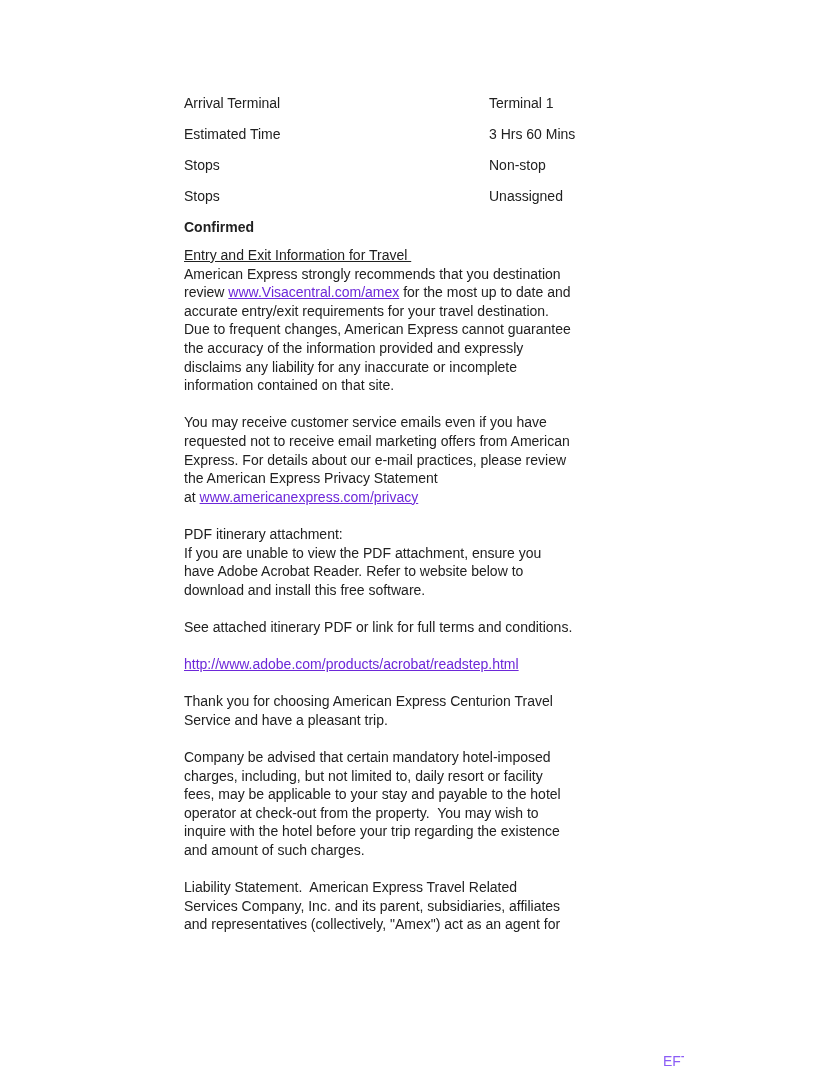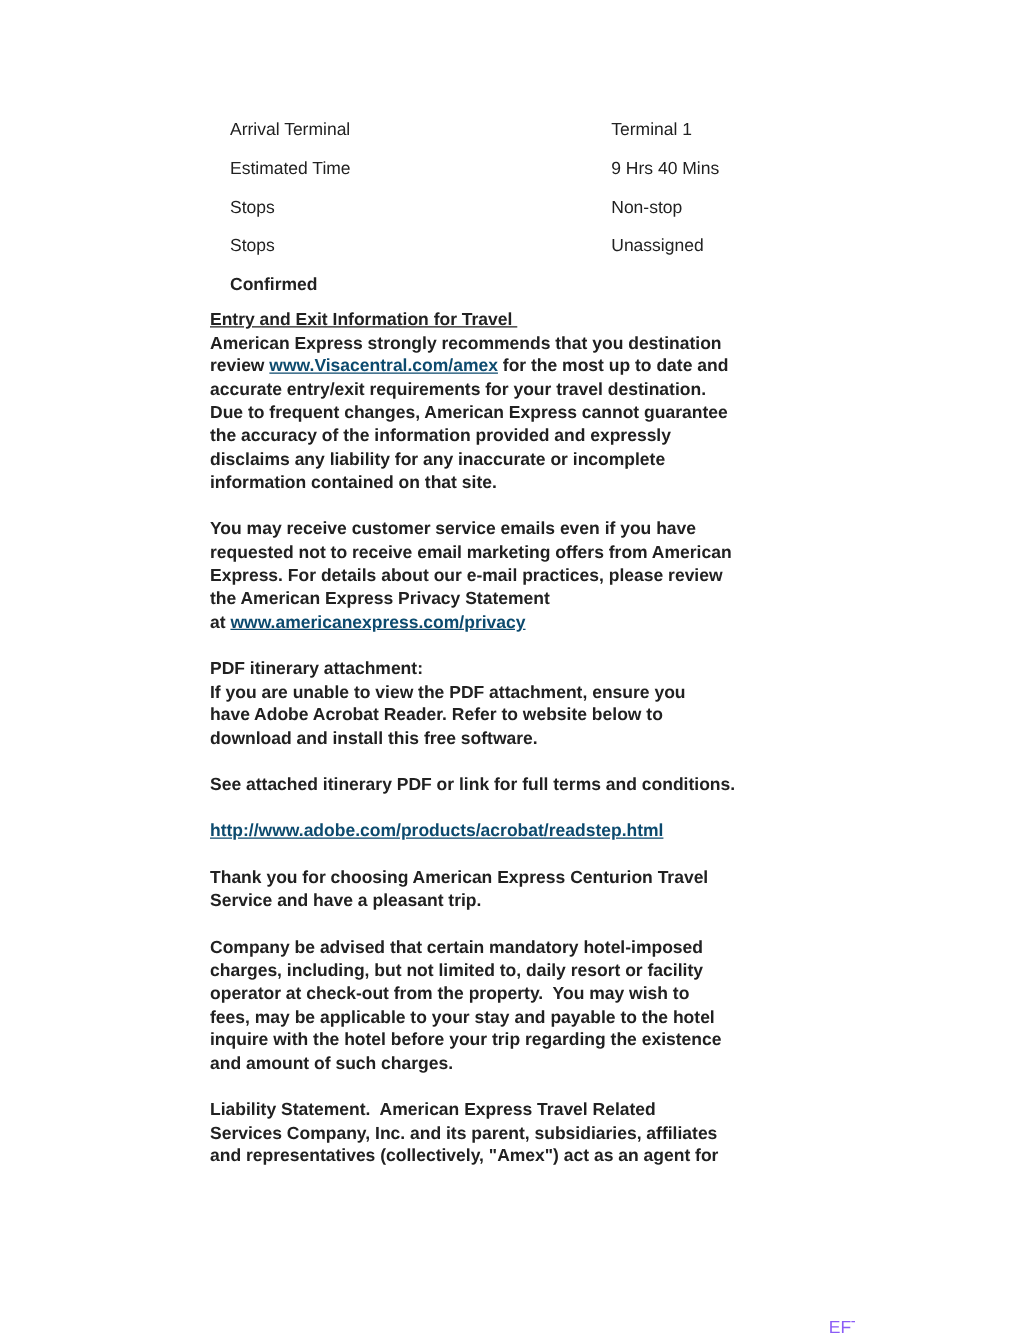--- a/index.html
+++ b/index.html
@@ -20,48 +20,47 @@
     top: 94px;
     line-height: 18.6px;
   }
   .drow { height: 31px; }
   .dlabel { display: inline-block; width: 305px; }
   .dvalue { display: inline-block; }
   .status { font-weight: bold; height: 31px; }
   
   .paras {
     position: absolute;
-    left: 168px;
+    left: 184px;
     top: 246px;
     line-height: 18.6px;
-    font-weight: bold;
   }
   .para { margin: 0 0 18.6px 0; }
   .line { white-space: pre; }
   .seg-text { }
   .seg-heading { text-decoration: underline; }
-  .seg-link { color: #0c4a6e; text-decoration: underline; cursor: pointer; }
+  .seg-link { color: #6d28d9; text-decoration: underline; cursor: pointer; }
   
   .footer {
     position: absolute;
     left: 663px;
     top: 1052px;
     line-height: 18.6px;
     color: #8b5cf6;
   }
 </style>
 </head>
 <body>
 
 <div class="page">
 
   <div class="details">
     <div id="details-rows">
         <div class="drow"><span class="dlabel">Arrival Terminal</span><span class="dvalue">Terminal 1</span></div>
-        <div class="drow"><span class="dlabel">Estimated Time</span><span class="dvalue">9 Hrs 40 Mins</span></div>
+        <div class="drow"><span class="dlabel">Estimated Time</span><span class="dvalue">3 Hrs 60 Mins</span></div>
         <div class="drow"><span class="dlabel">Stops</span><span class="dvalue">Non-stop</span></div>
         <div class="drow"><span class="dlabel">Stops</span><span class="dvalue">Unassigned</span></div>
       </div>
     <div class="status">Confirmed</div>
   </div>
 
   <div class="paras" id="paras">
       <div class="para">
         <div class="line"><span class="seg-heading">Entry and Exit Information for Travel </span></div>
         <div class="line"><span class="seg-text">American Express strongly recommends that you destination</span></div>
@@ -91,22 +90,22 @@
       <div class="para">
         <div class="line"><span class="seg-link">http://www.adobe.com/products/acrobat/readstep.html</span></div>
       </div>
       <div class="para">
         <div class="line"><span class="seg-text">Thank you for choosing American Express Centurion Travel</span></div>
         <div class="line"><span class="seg-text">Service and have a pleasant trip.</span></div>
       </div>
       <div class="para">
         <div class="line"><span class="seg-text">Company be advised that certain mandatory hotel-imposed</span></div>
         <div class="line"><span class="seg-text">charges, including, but not limited to, daily resort or facility</span></div>
+        <div class="line"><span class="seg-text">fees, may be applicable to your stay and payable to the hotel</span></div>
         <div class="line"><span class="seg-text">operator at check-out from the property.  You may wish to</span></div>
-        <div class="line"><span class="seg-text">fees, may be applicable to your stay and payable to the hotel</span></div>
         <div class="line"><span class="seg-text">inquire with the hotel before your trip regarding the existence</span></div>
         <div class="line"><span class="seg-text">and amount of such charges.</span></div>
       </div>
       <div class="para">
         <div class="line"><span class="seg-text">Liability Statement.  American Express Travel Related</span></div>
         <div class="line"><span class="seg-text">Services Company, Inc. and its parent, subsidiaries, affiliates</span></div>
         <div class="line"><span class="seg-text">and representatives (collectively, "Amex") act as an agent for</span></div>
       </div>
     </div>
 

